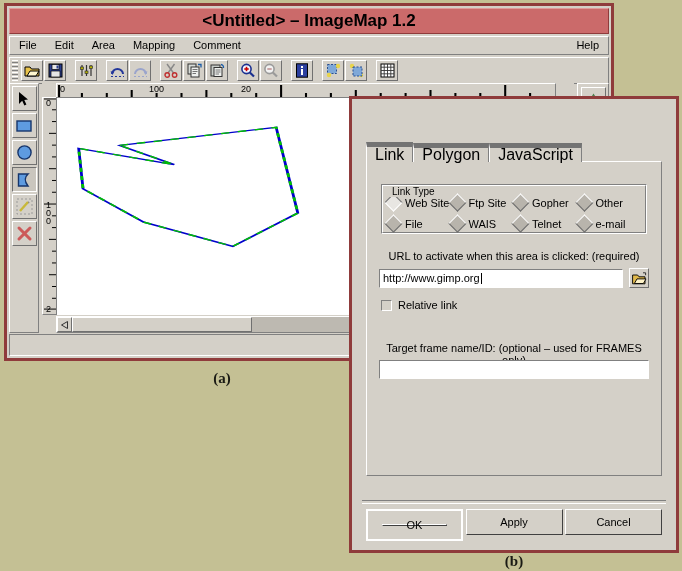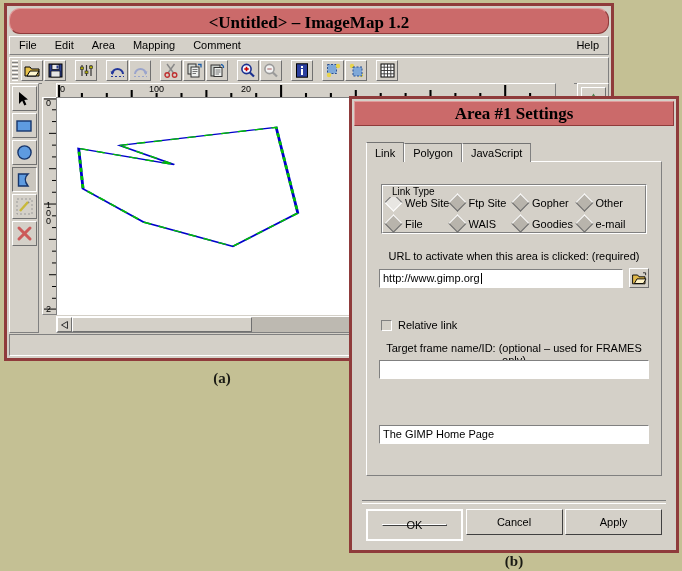--- a/index.html
+++ b/index.html
@@ -15,22 +15,22 @@
   #winA {
     position:absolute; left:4px; top:3px; width:610px; height:358px;
     background:#d4d0c8;
     border:3px solid #8f3b3b;
     box-sizing:border-box;
   }
   #winA .titlebar {
     height:24px; margin:2px; background:#cb6a6a;
     border-top:1px solid #e09a9a; border-left:1px solid #e09a9a;
     border-right:1px solid #8f3b3b; border-bottom:1px solid #8f3b3b;
-    display:flex; align-items:flex-end; justify-content:center;
-    color:#000; font-family:Liberation Serif, serif; font-size:17px; font-weight:bold;border-radius:11px;
+    display:flex; align-items:center; justify-content:center;
+    color:#000; font-family:Liberation Sans, sans-serif; font-size:17px; font-weight:bold;
   }
   #winA .menubar {
     margin:1px 2px 0 2px; height:19px; background:#d4d0c8;
     border-top:1px solid #ffffff; border-left:1px solid #ffffff;
     border-right:1px solid #808080; border-bottom:1px solid #808080;
     display:flex; align-items:center; box-sizing:border-box;
   }
   .menuitem { font-size:11px; color:#000; padding:0 9px; line-height:17px; cursor:default; }
   .menu-spacer { flex:1; }
 
@@ -125,23 +125,23 @@
   #winB .titlebar {
     height:23px; margin:2px; background:#cb6a6a;
     border-top:1px solid #e09a9a; border-left:1px solid #e09a9a;
     border-right:1px solid #8f3b3b; border-bottom:1px solid #8f3b3b;
     display:flex; align-items:center; justify-content:center;
     font-family:"Liberation Serif", serif; font-size:17px; font-weight:bold; color:#000;
   }
   #winB .content { position:absolute; left:2px; right:2px; top:27px; bottom:2px; background:#d4d0c8; }
 
   .tabstrip { position:absolute; left:12px; top:16px; height:20px; display:flex; align-items:flex-end; z-index:3; }
-  .tab { height:19px; background:#d4d0c8; padding:0 8px; font-size:11px; color:#000;
+  .tab { height:19px; background:#d4d0c8; padding:0 8px; font-size:16px; color:#000;
          display:flex; align-items:center; box-sizing:border-box;
-         border-top:1px solid #737373; border-left:1px solid #ffffff;
+         border-top:5px solid #737373; border-left:1px solid #ffffff;
          border-right:1px solid #808080; }
   .tab.active { height:20px; border-bottom:none; background:#d4d0c8; }
 
   .tabpanel { position:absolute; left:12px; top:35px; right:12px; height:315px;
               background:#d4d0c8;
               border-top:1px solid #ffffff; border-left:1px solid #ffffff;
               border-right:1px solid #808080; border-bottom:1px solid #808080;
               box-sizing:border-box; }
 
   .group { position:absolute; left:14px; top:16px; right:14px; height:56px; }
@@ -173,21 +173,21 @@
                font-size:11px; color:#000; padding:2px 0 6px 3px; overflow:hidden;
                white-space:nowrap; position:relative; }
   .caret { display:inline-block; width:1px; height:11px; background:#000;
            vertical-align:-2px; margin-left:1px; }
 
   .browsebtn { width:20px; height:20px; background:#d4d0c8;
                border-top:1px solid #ffffff; border-left:1px solid #ffffff;
                border-right:1px solid #707070; border-bottom:1px solid #707070;
                box-sizing:border-box; display:flex; align-items:center; justify-content:center; }
 
-  .checkrow { display:flex; align-items:center; font-size:11px; color:#000;margin-top:20px; }
+  .checkrow { display:flex; align-items:center; font-size:11px; color:#000; }
   .checkbox { width:11px; height:11px; background:#d4d0c8; margin-right:6px; flex:0 0 auto;
               border-top:1px solid #808080; border-left:1px solid #808080;
               border-right:1px solid #ffffff; border-bottom:1px solid #ffffff; box-sizing:border-box; }
 
   .buttonrow { position:absolute; left:12px; right:12px; bottom:11px; height:28px;
                display:flex; justify-content:space-between; }
   .dlgbtn { width:97px; height:26px; background:#d4d0c8; font-size:11px; color:#000;
             display:flex; align-items:center; justify-content:center; box-sizing:border-box;
             border-top:1px solid #ffffff; border-left:1px solid #ffffff;
             border-right:1px solid #404040; border-bottom:1px solid #404040; }
@@ -527,23 +527,20 @@
       </div>
 
       <div id="statusbar"></div>
     </div>
   </div>
 
   <div class="figlabel" style="left:0;top:370px;width:444px;text-align:center;">(a)</div>
 
   <div id="winB">
 
-    <div class="titlebar">
-      <span>Area #1 Settings</span>
-    </div>
 
     <div class="content">
 
       <div class="tabstrip">
         <div class="tab active">
           <span>Link</span>
         </div>
         <div class="tab">
           <span>Polygon</span>
         </div>
@@ -578,21 +575,21 @@
             <label class="radio">
               <span class="diamond"></span>
               <span>File</span>
             </label>
             <label class="radio">
               <span class="diamond"></span>
               <span>WAIS</span>
             </label>
             <label class="radio">
               <span class="diamond"></span>
-              <span>Goodies</span>
+              <span>Telnet</span>
             </label>
             <label class="radio">
               <span class="diamond"></span>
               <span>e-mail</span>
             </label>
           </div>
         </div>
 
         <div class="fieldlabel" style="position:absolute;left:10px;right:10px;top:88px;">URL to activate when this area is clicked: (required)</div>
         <div style="position:absolute;left:12px;right:12px;top:106px;display:flex;align-items:center;">
@@ -607,36 +604,35 @@
         </div>
 
         <div class="checkrow" style="position:absolute;left:14px;top:137px;">
           <span class="checkbox"></span>
           <span>Relative link</span>
         </div>
 
         <div class="fieldlabel" style="position:absolute;left:8px;right:8px;top:180px;">Target frame name/ID: (optional – used for FRAMES only)</div>
         <div class="textinput" style="position:absolute;left:12px;right:12px;top:198px;"><span placeholder=""></span></div>
 
-        <div class="textinput" style="position:absolute;left:12px;right:12px;top:263px;"><span placeholder="">The GIMP Home Page</span></div>
       </div>
 
       <div class="sep-line"></div>
 
       <div class="buttonrow">
         <div class="dlgbtn focus">
           <div class="inner">
               <span>OK</span>
             </div>
         </div>
         <div class="dlgbtn">
+          <span>Apply</span>
+        </div>
+        <div class="dlgbtn">
           <span>Cancel</span>
-        </div>
-        <div class="dlgbtn">
-          <span>Apply</span>
         </div>
       </div>
     </div>
   </div>
 
   <div class="figlabel" style="left:349px;top:553px;width:330px;text-align:center;">(b)</div>
 
 </div>
 
 </body></html>

